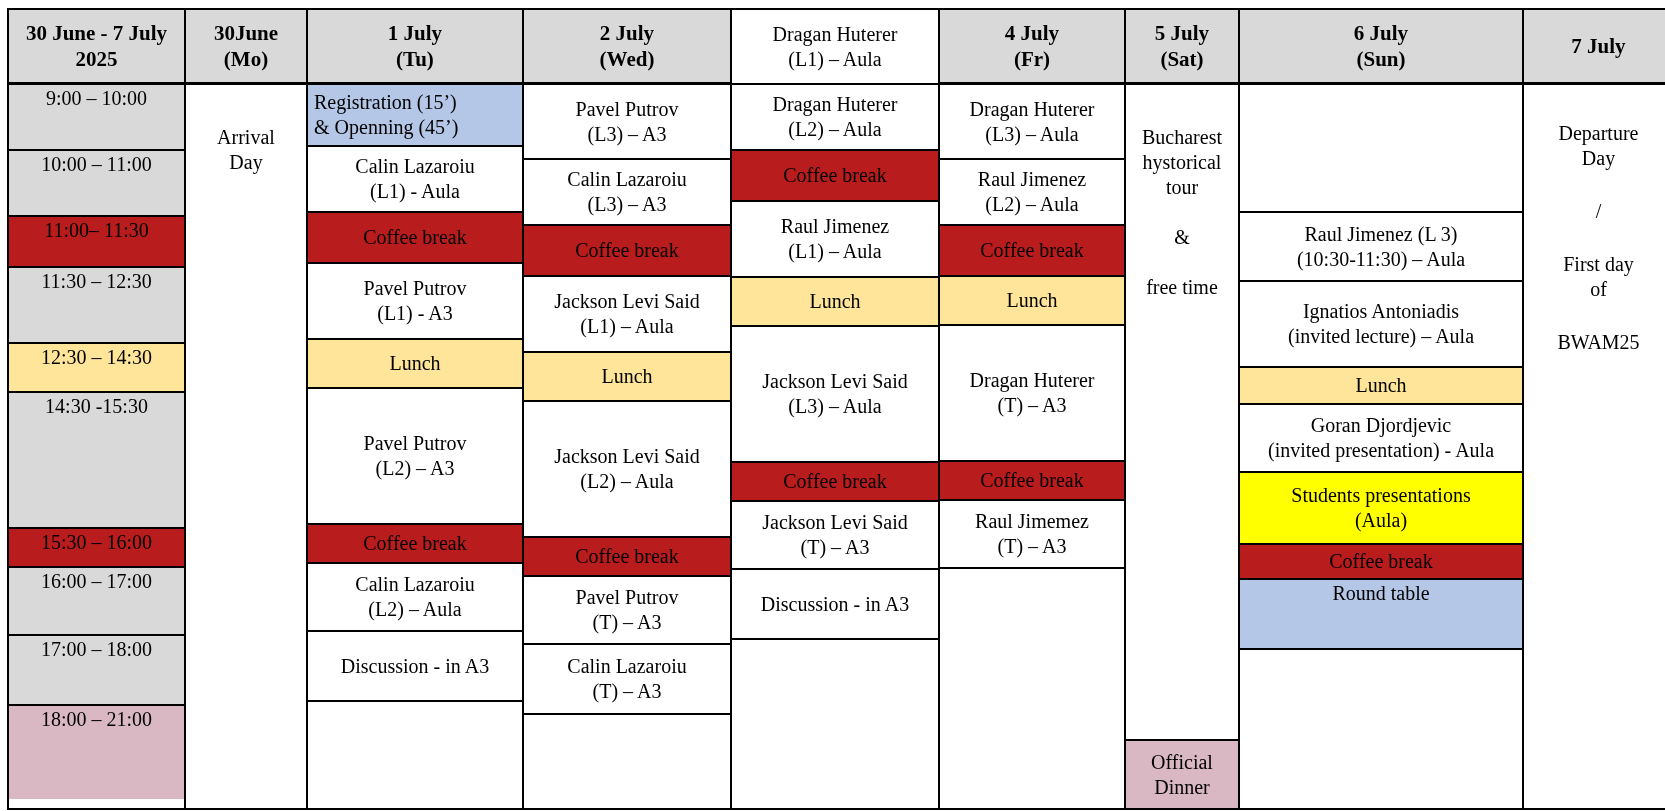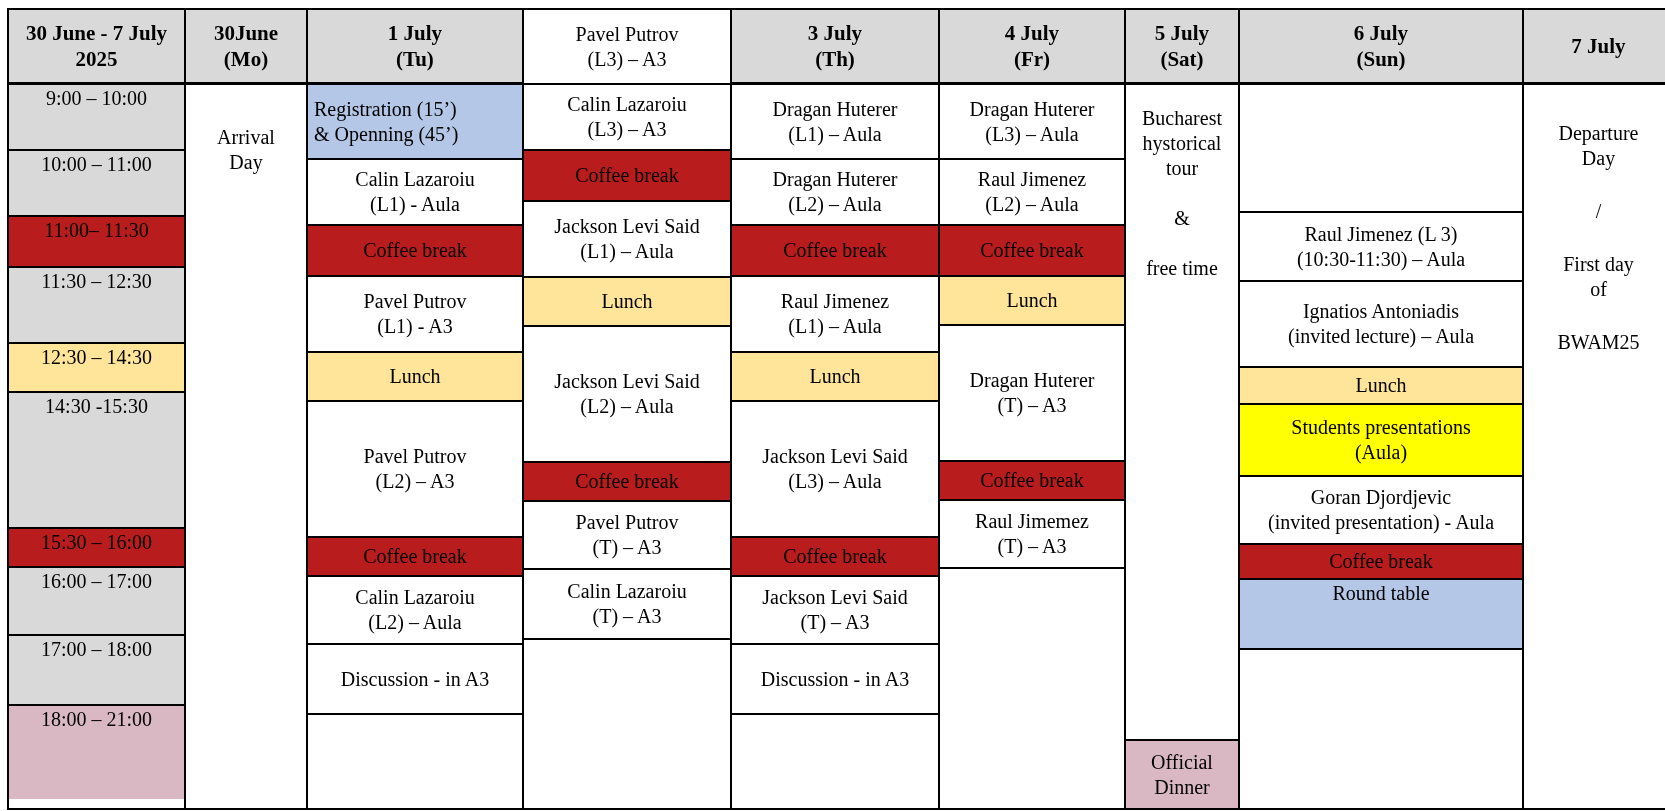--- a/index.html
+++ b/index.html
@@ -25,21 +25,21 @@
   .header { background:#d9d9d9; font-weight:700; font-size:21px; border-bottom-width:3px; }
   .time { background:#d9d9d9; align-items:flex-start; }
   .green { background:#b91c1c; }
   .yellow { background:#ffe599; }
   .byellow { background:#ffff00; }
   .blue { background:#b4c7e7; }
   .pink { background:#d9b8c4; }
   .top { align-items:flex-start; }
   .left { justify-content:flex-start; text-align:left; padding-left:6px; }
   .pad-top-lg { padding-top:40px; }
-  .pad-top-md { padding-top:21px; }
+  .pad-top-md { padding-top:40px; }
   .stack { flex-direction:column; justify-content:flex-start; padding-top:36px; gap:28px; }
 </style>
 </head>
 <body>
 
 <div class="board">
 
   <div class="col" style="width:175px">
     <div class="cell header" style="height:75px">30 June - 7 July
 2025</div>
@@ -58,59 +58,59 @@
   <div class="col" style="width:120px">
     <div class="cell header" style="height:75px">30June
 (Mo)</div>
     <div class="cell top pad-top-lg" style="height:723px">Arrival
 Day</div>
   </div>
 
   <div class="col" style="width:214px">
     <div class="cell header" style="height:75px">1 July
 (Tu)</div>
-    <div class="cell blue left" style="height:75px">Registration (15’)
+    <div class="cell blue left" style="height:62px">Registration (15’)
 &amp; Openning (45’)</div>
     <div class="cell" style="height:66px">Calin Lazaroiu
 (L1) - Aula</div>
     <div class="cell green" style="height:51px">Coffee break</div>
     <div class="cell" style="height:76px">Pavel Putrov
 (L1) - A3</div>
     <div class="cell yellow" style="height:49px">Lunch</div>
     <div class="cell" style="height:136px">Pavel Putrov
 (L2) – A3</div>
     <div class="cell green" style="height:39px">Coffee break</div>
     <div class="cell" style="height:68px">Calin Lazaroiu
 (L2) – Aula</div>
     <div class="cell" style="height:70px">Discussion - in A3</div>
     <div class="cell" style="height:93px"></div>
   </div>
 
   <div class="col" style="width:206px">
+    <div class="cell header" style="height:75px">2 July
+(Wed)</div>
     <div class="cell" style="height:75px">Pavel Putrov
 (L3) – A3</div>
     <div class="cell" style="height:66px">Calin Lazaroiu
 (L3) – A3</div>
     <div class="cell green" style="height:51px">Coffee break</div>
     <div class="cell" style="height:76px">Jackson Levi Said
 (L1) – Aula</div>
     <div class="cell yellow" style="height:49px">Lunch</div>
     <div class="cell" style="height:136px">Jackson Levi Said
 (L2) – Aula</div>
     <div class="cell green" style="height:39px">Coffee break</div>
     <div class="cell" style="height:68px">Pavel Putrov
 (T) – A3</div>
     <div class="cell" style="height:70px">Calin Lazaroiu
 (T) – A3</div>
     <div class="cell" style="height:93px"></div>
   </div>
 
   <div class="col" style="width:206px">
-    <div class="cell header" style="height:75px">3 July
-(Th)</div>
     <div class="cell" style="height:75px">Dragan Huterer
 (L1) – Aula</div>
     <div class="cell" style="height:66px">Dragan Huterer
 (L2) – Aula</div>
     <div class="cell green" style="height:51px">Coffee break</div>
     <div class="cell" style="height:76px">Raul Jimenez
 (L1) – Aula</div>
     <div class="cell yellow" style="height:49px">Lunch</div>
     <div class="cell" style="height:136px">Jackson Levi Said
 (L3) – Aula</div>
@@ -154,24 +154,24 @@
 
   <div class="col" style="width:282px">
     <div class="cell header" style="height:75px">6 July
 (Sun)</div>
     <div class="cell" style="height:128px"></div>
     <div class="cell" style="height:69px">Raul Jimenez (L 3)
 (10:30-11:30) – Aula</div>
     <div class="cell" style="height:86px">Ignatios Antoniadis
 (invited lecture) – Aula</div>
     <div class="cell yellow" style="height:37px">Lunch</div>
+    <div class="cell" style="height:68px">Goran Djordjevic
+(invited presentation) - Aula</div>
     <div class="cell byellow" style="height:72px">Students presentations
 (Aula)</div>
-    <div class="cell" style="height:68px">Goran Djordjevic
-(invited presentation) - Aula</div>
     <div class="cell green" style="height:35px">Coffee break</div>
     <div class="cell blue top" style="height:70px">Round table</div>
     <div class="cell" style="height:158px"></div>
   </div>
 
   <div class="col" style="width:149px">
     <div class="cell header" style="height:75px">7 July</div>
     <div class="cell stack" style="height:723px">
       <div>Departure
 Day</div>

